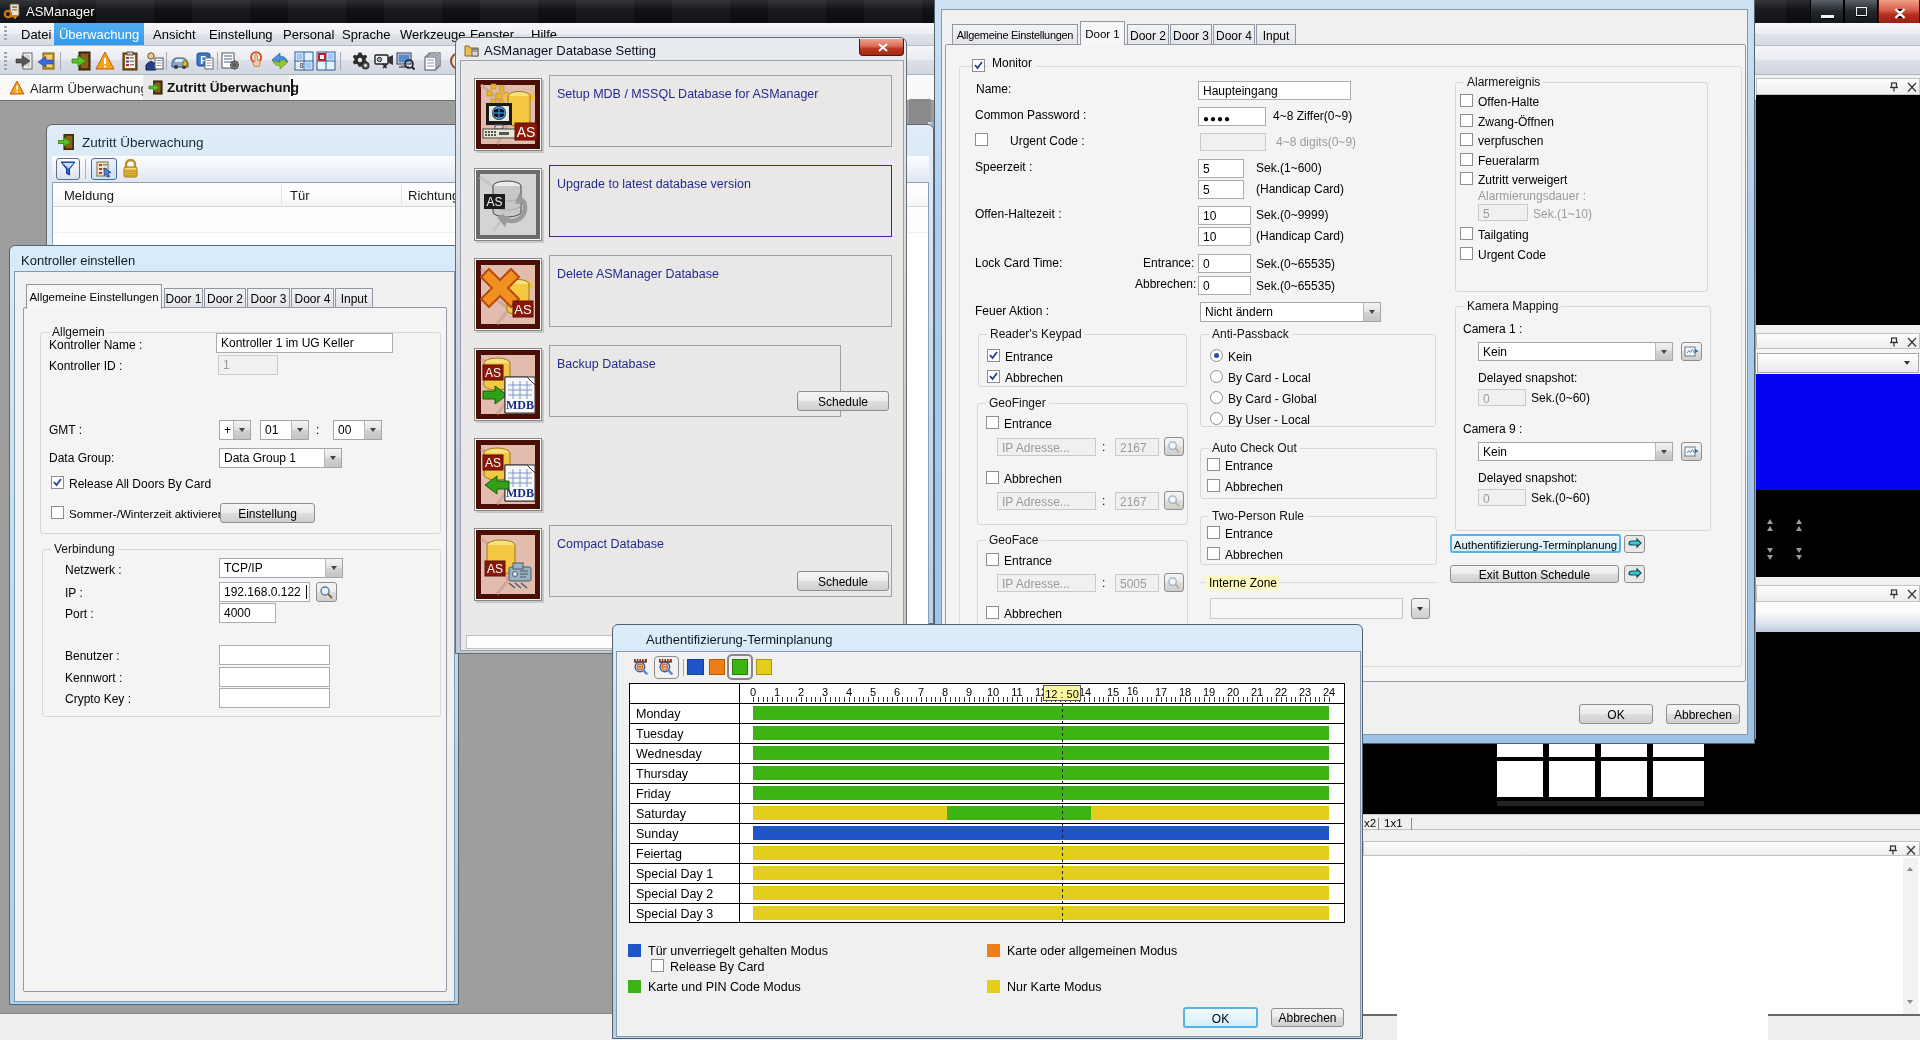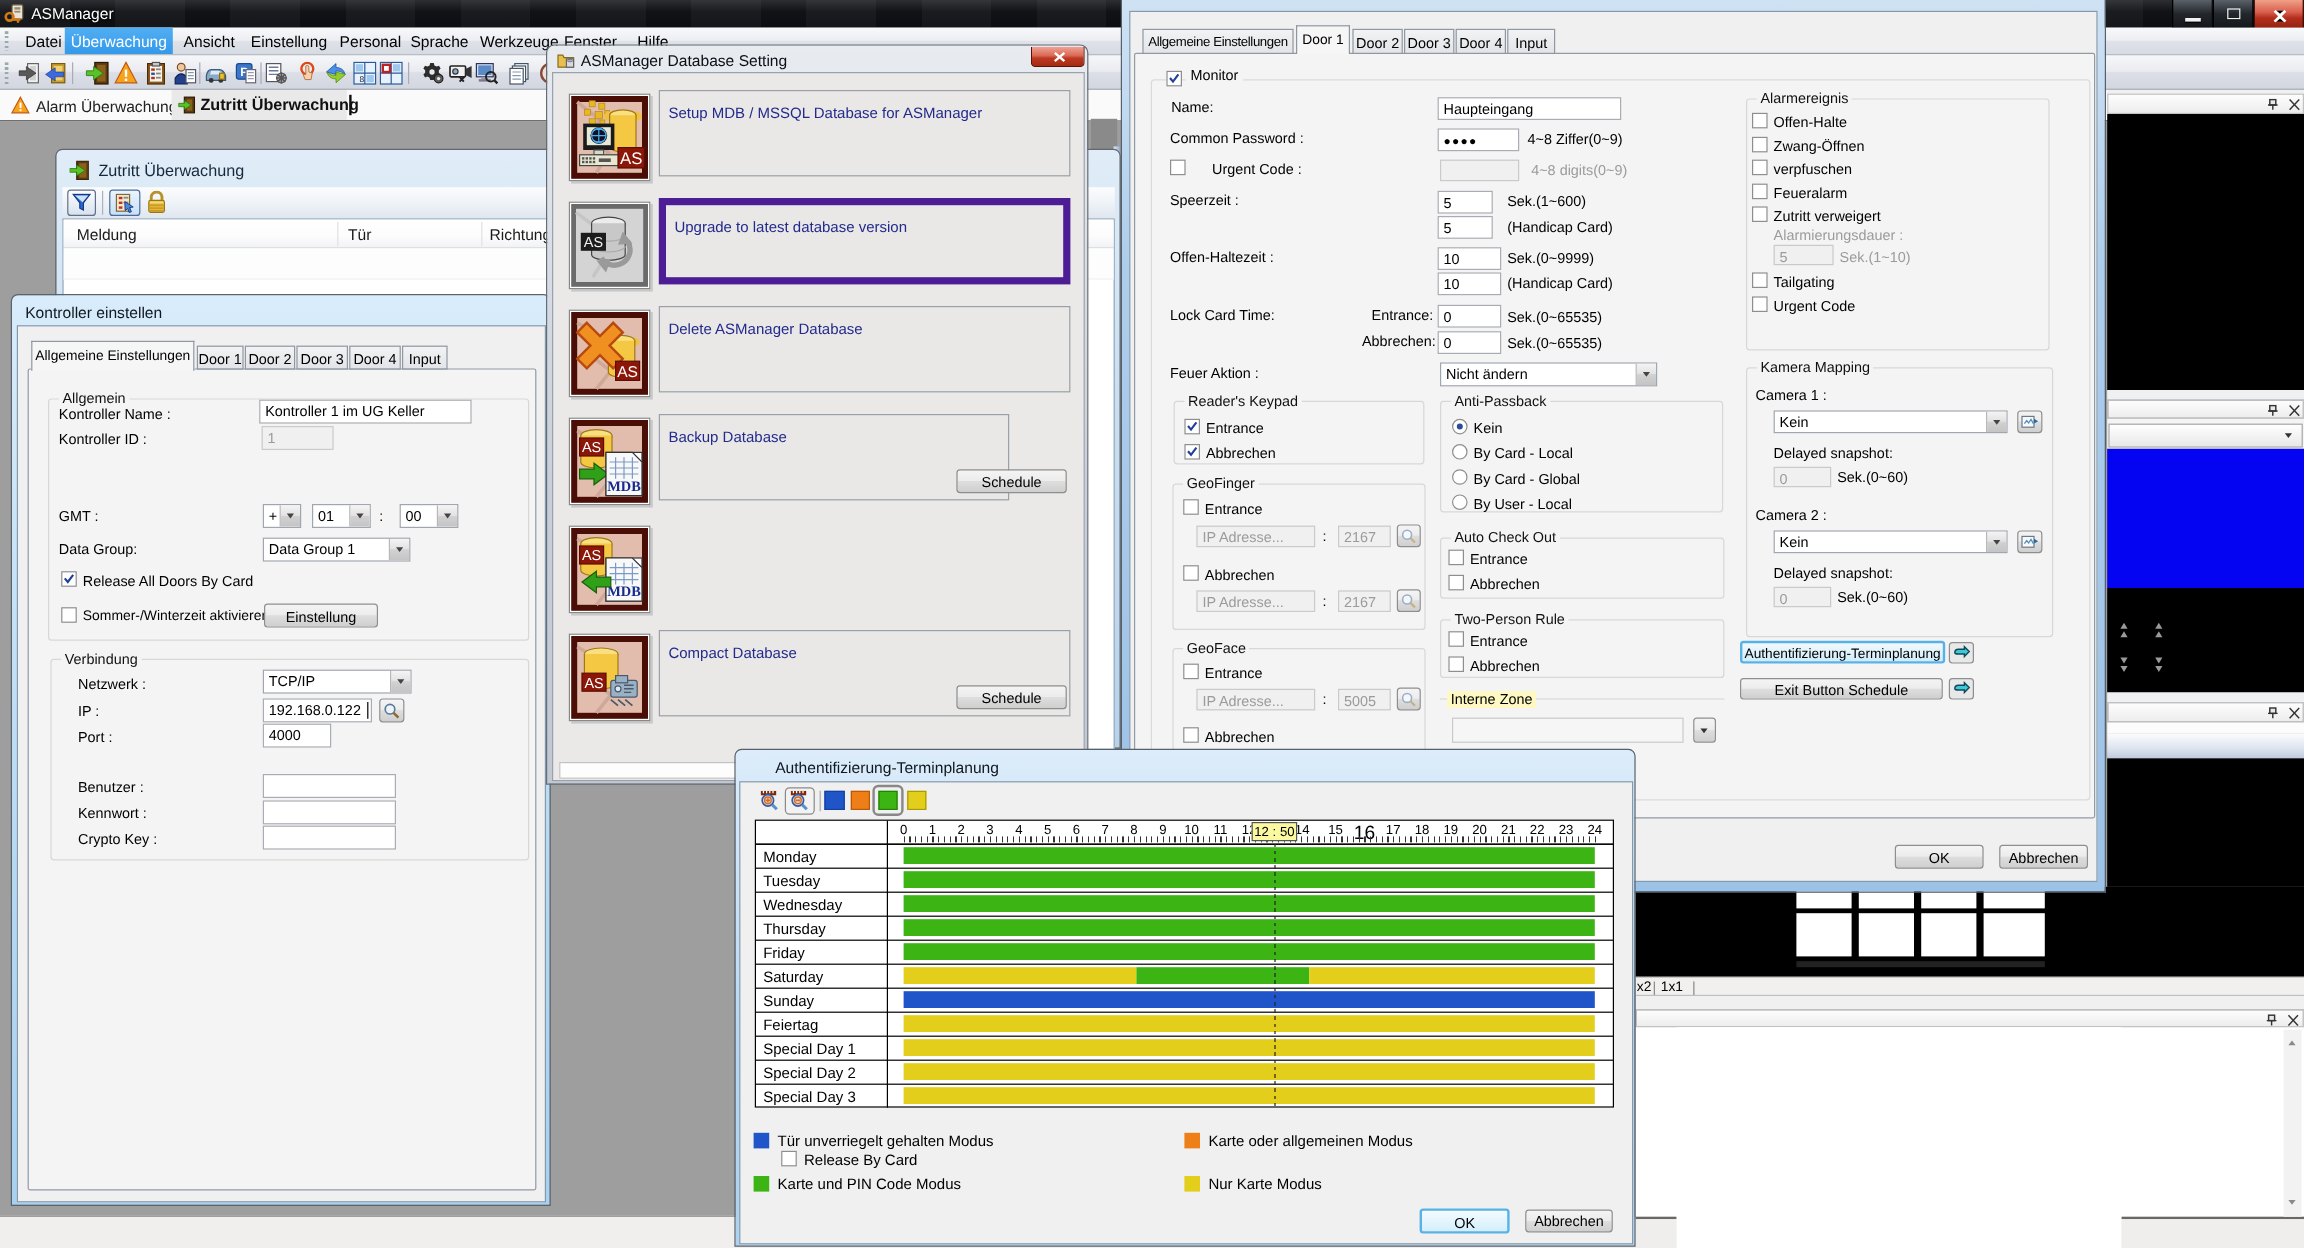--- a/index.html
+++ b/index.html
@@ -456,21 +456,21 @@
   <div class="ab" style="left:403px;top:1px;width:45px;height:17px;background:linear-gradient(#efa396,#db6a54 45%,#bb3822 60%,#a42a12);border:1px solid #5a1205;border-top:none;border-radius:0 0 4px 4px">
       <svg class="ab" style="left:18px;top:4px" width="10" height="9" viewBox="0 0 10 9">
         <path d="M1 1 L9 8 M9 1 L1 8" stroke="#fff" stroke-width="2"></path>
       </svg>
     </div>
   <div class="ab" style="left:4px;top:22px;width:444px;height:591px;background:#eae9e8;border:1px solid #98a2ae" id="db-content">
 
     <div class="ab" style="left:88px;top:14px;width:343px;height:72px;border:1px solid #9aa0a8;background:#e9e8e7">
         <span class="lb" style="left:7px;top:11px;color:#232a8c;font-size:12.5px">Setup MDB / MSSQL Database for ASManager</span>
       </div>
-    <div class="ab" style="left:88px;top:104px;width:343px;height:72px;border:6px solid #4c1d95;background:#e9e8e7">
+    <div class="ab" style="left:88px;top:104px;width:343px;height:72px;border:1px solid #4c1d95;background:#e9e8e7">
         <span class="lb" style="left:7px;top:11px;color:#232a8c;font-size:12.5px">Upgrade to latest database version</span>
       </div>
     <div class="ab" style="left:88px;top:194px;width:343px;height:72px;border:1px solid #9aa0a8;background:#e9e8e7">
         <span class="lb" style="left:7px;top:11px;color:#232a8c;font-size:12.5px">Delete ASManager Database</span>
       </div>
     <div class="ab" style="left:88px;top:284px;width:292px;height:72px;border:1px solid #9aa0a8;background:#e9e8e7">
         <span class="lb" style="left:7px;top:11px;color:#232a8c;font-size:12.5px">Backup Database</span>
       <div class="btn" style="left:247px;top:45px;width:92px;height:20px;padding-top:3px">Schedule</div>
       </div>
     <div class="ab" style="left:88px;top:464px;width:343px;height:72px;border:1px solid #9aa0a8;background:#e9e8e7">
@@ -772,21 +772,21 @@
     <span class="lb" style="left:521px;top:312px">Camera 1 :</span>
     <div class="combo" style="left:536px;top:332px;width:195px;height:19px">Kein<i></i></div>
     <div class="btn" style="left:739px;top:332px;width:21px;height:19px"><svg width="15" height="13" viewBox="0 0 15 13" style="margin-top:2px">
           <rect x="1" y="2" width="10" height="9" fill="#f8f8f8" stroke="#6a7a8a"></rect>
           <path d="M3 8 l2-2.5 1.5 2 2-3 2 3.5" fill="none" stroke="#4a8ac0"></path>
           <path d="M11 4 l3.5 2 -3.5 2 z" fill="#2a6a9a"></path>
         </svg></div>
     <span class="lb" style="left:536px;top:361px">Delayed snapshot:</span>
     <div class="tbd" style="left:536px;top:379px;width:48px;height:17px">0</div>
     <span class="lb" style="left:589px;top:381px">Sek.(0~60)</span>
-    <span class="lb" style="left:521px;top:412px">Camera 2 :</span>
+    <span class="lb" style="left:521px;top:412px">Camera 9 :</span>
     <div class="combo" style="left:536px;top:432px;width:195px;height:19px">Kein<i></i></div>
     <div class="btn" style="left:739px;top:432px;width:21px;height:19px"><svg width="15" height="13" viewBox="0 0 15 13" style="margin-top:2px">
           <rect x="1" y="2" width="10" height="9" fill="#f8f8f8" stroke="#6a7a8a"></rect>
           <path d="M3 8 l2-2.5 1.5 2 2-3 2 3.5" fill="none" stroke="#4a8ac0"></path>
           <path d="M11 4 l3.5 2 -3.5 2 z" fill="#2a6a9a"></path>
         </svg></div>
     <span class="lb" style="left:536px;top:461px">Delayed snapshot:</span>
     <div class="tbd" style="left:536px;top:479px;width:48px;height:17px">0</div>
     <span class="lb" style="left:589px;top:481px">Sek.(0~60)</span>
 
@@ -890,21 +890,21 @@
         <span class="ab" style="left:233px;top:2px;width:20px;text-align:center;font-size:11px">5</span>
         <span class="ab" style="left:257px;top:2px;width:20px;text-align:center;font-size:11px">6</span>
         <span class="ab" style="left:281px;top:2px;width:20px;text-align:center;font-size:11px">7</span>
         <span class="ab" style="left:305px;top:2px;width:20px;text-align:center;font-size:11px">8</span>
         <span class="ab" style="left:329px;top:2px;width:20px;text-align:center;font-size:11px">9</span>
         <span class="ab" style="left:353px;top:2px;width:20px;text-align:center;font-size:11px">10</span>
         <span class="ab" style="left:377px;top:2px;width:20px;text-align:center;font-size:11px">11</span>
         <span class="ab" style="left:401px;top:2px;width:20px;text-align:center;font-size:11px">12</span>
         <span class="ab" style="left:449px;top:2px;width:20px;text-align:left;font-size:11px">14</span>
         <span class="ab" style="left:473px;top:2px;width:20px;text-align:center;font-size:11px">15</span>
-        <span class="ab" style="left:497px;top:2px;width:20px;text-align:center;font-size:16px">16</span>
+        <span class="ab" style="left:497px;top:2px;width:20px;font-size:10px">16</span>
         <span class="ab" style="left:521px;top:2px;width:20px;text-align:center;font-size:11px">17</span>
         <span class="ab" style="left:545px;top:2px;width:20px;text-align:center;font-size:11px">18</span>
         <span class="ab" style="left:569px;top:2px;width:20px;text-align:center;font-size:11px">19</span>
         <span class="ab" style="left:593px;top:2px;width:20px;text-align:center;font-size:11px">20</span>
         <span class="ab" style="left:617px;top:2px;width:20px;text-align:center;font-size:11px">21</span>
         <span class="ab" style="left:641px;top:2px;width:20px;text-align:center;font-size:11px">22</span>
         <span class="ab" style="left:665px;top:2px;width:20px;text-align:center;font-size:11px">23</span>
         <span class="ab" style="left:689px;top:2px;width:20px;text-align:center;font-size:11px">24</span>
         <div class="ab" style="left:123px;top:13px;width:578px;height:5px;background:repeating-linear-gradient(90deg,#333 0 1px,transparent 1px 4.8px)"></div>
 

